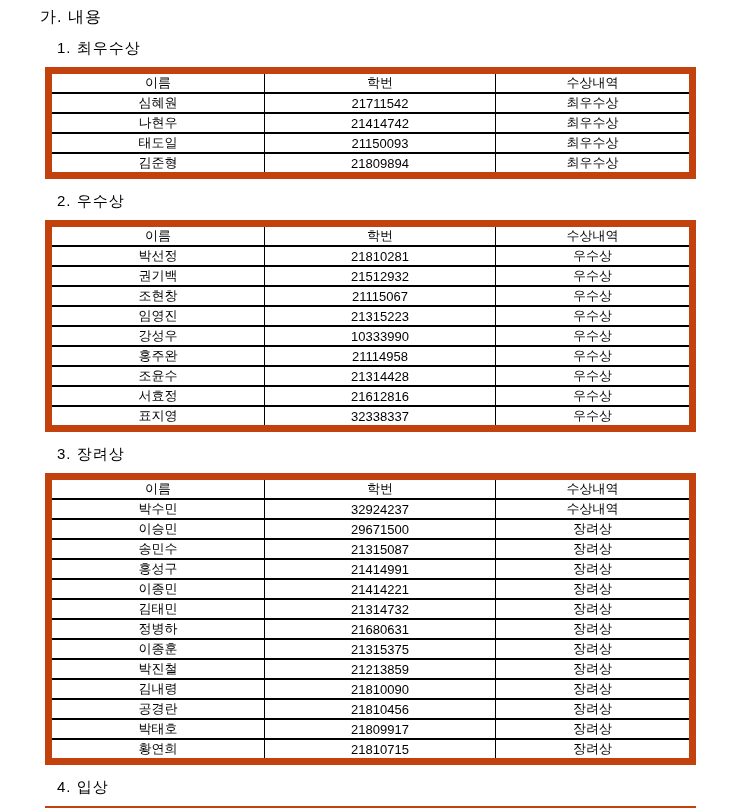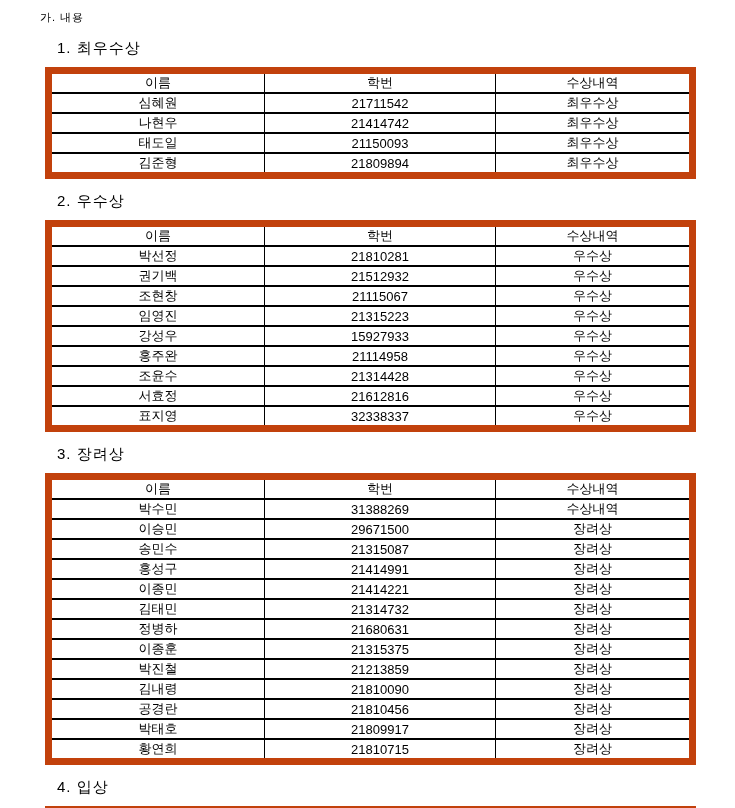--- a/index.html
+++ b/index.html
@@ -13,21 +13,21 @@
     overflow: hidden;
     font-family: "Liberation Sans", "DejaVu Sans", sans-serif;
     color: #000000;
   }
   .page {
     padding-top: 8px;
     padding-left: 40px;
     padding-right: 43px;
   }
   .doc-title {
-    font-size: 11px;
+    font-size: 16px;
     line-height: 18px;
     margin-left: 0;
     margin-bottom: 4px;
     letter-spacing: 1px;
   }
   .section-heading {
     font-size: 15px;
     line-height: 17px;
     margin-left: 17px;
     margin-top: 13px;
@@ -133,21 +133,21 @@
             <td>21115067</td>
             <td>우수상</td>
           </tr>
           <tr>
             <td>임영진</td>
             <td>21315223</td>
             <td>우수상</td>
           </tr>
           <tr>
             <td>강성우</td>
-            <td>15927933</td>
+            <td>10333990</td>
             <td>우수상</td>
           </tr>
           <tr>
             <td>홍주완</td>
             <td>21114958</td>
             <td>우수상</td>
           </tr>
           <tr>
             <td>조윤수</td>
             <td>21314428</td>
@@ -175,21 +175,21 @@
         <thead>
           <tr>
             <th>이름</th>
             <th>학번</th>
             <th>수상내역</th>
           </tr>
         </thead>
         <tbody>
           <tr>
             <td>박수민</td>
-            <td>31388269</td>
+            <td>32924237</td>
             <td>수상내역</td>
           </tr>
           <tr>
             <td>이승민</td>
             <td>29671500</td>
             <td>장려상</td>
           </tr>
           <tr>
             <td>송민수</td>
             <td>21315087</td>

